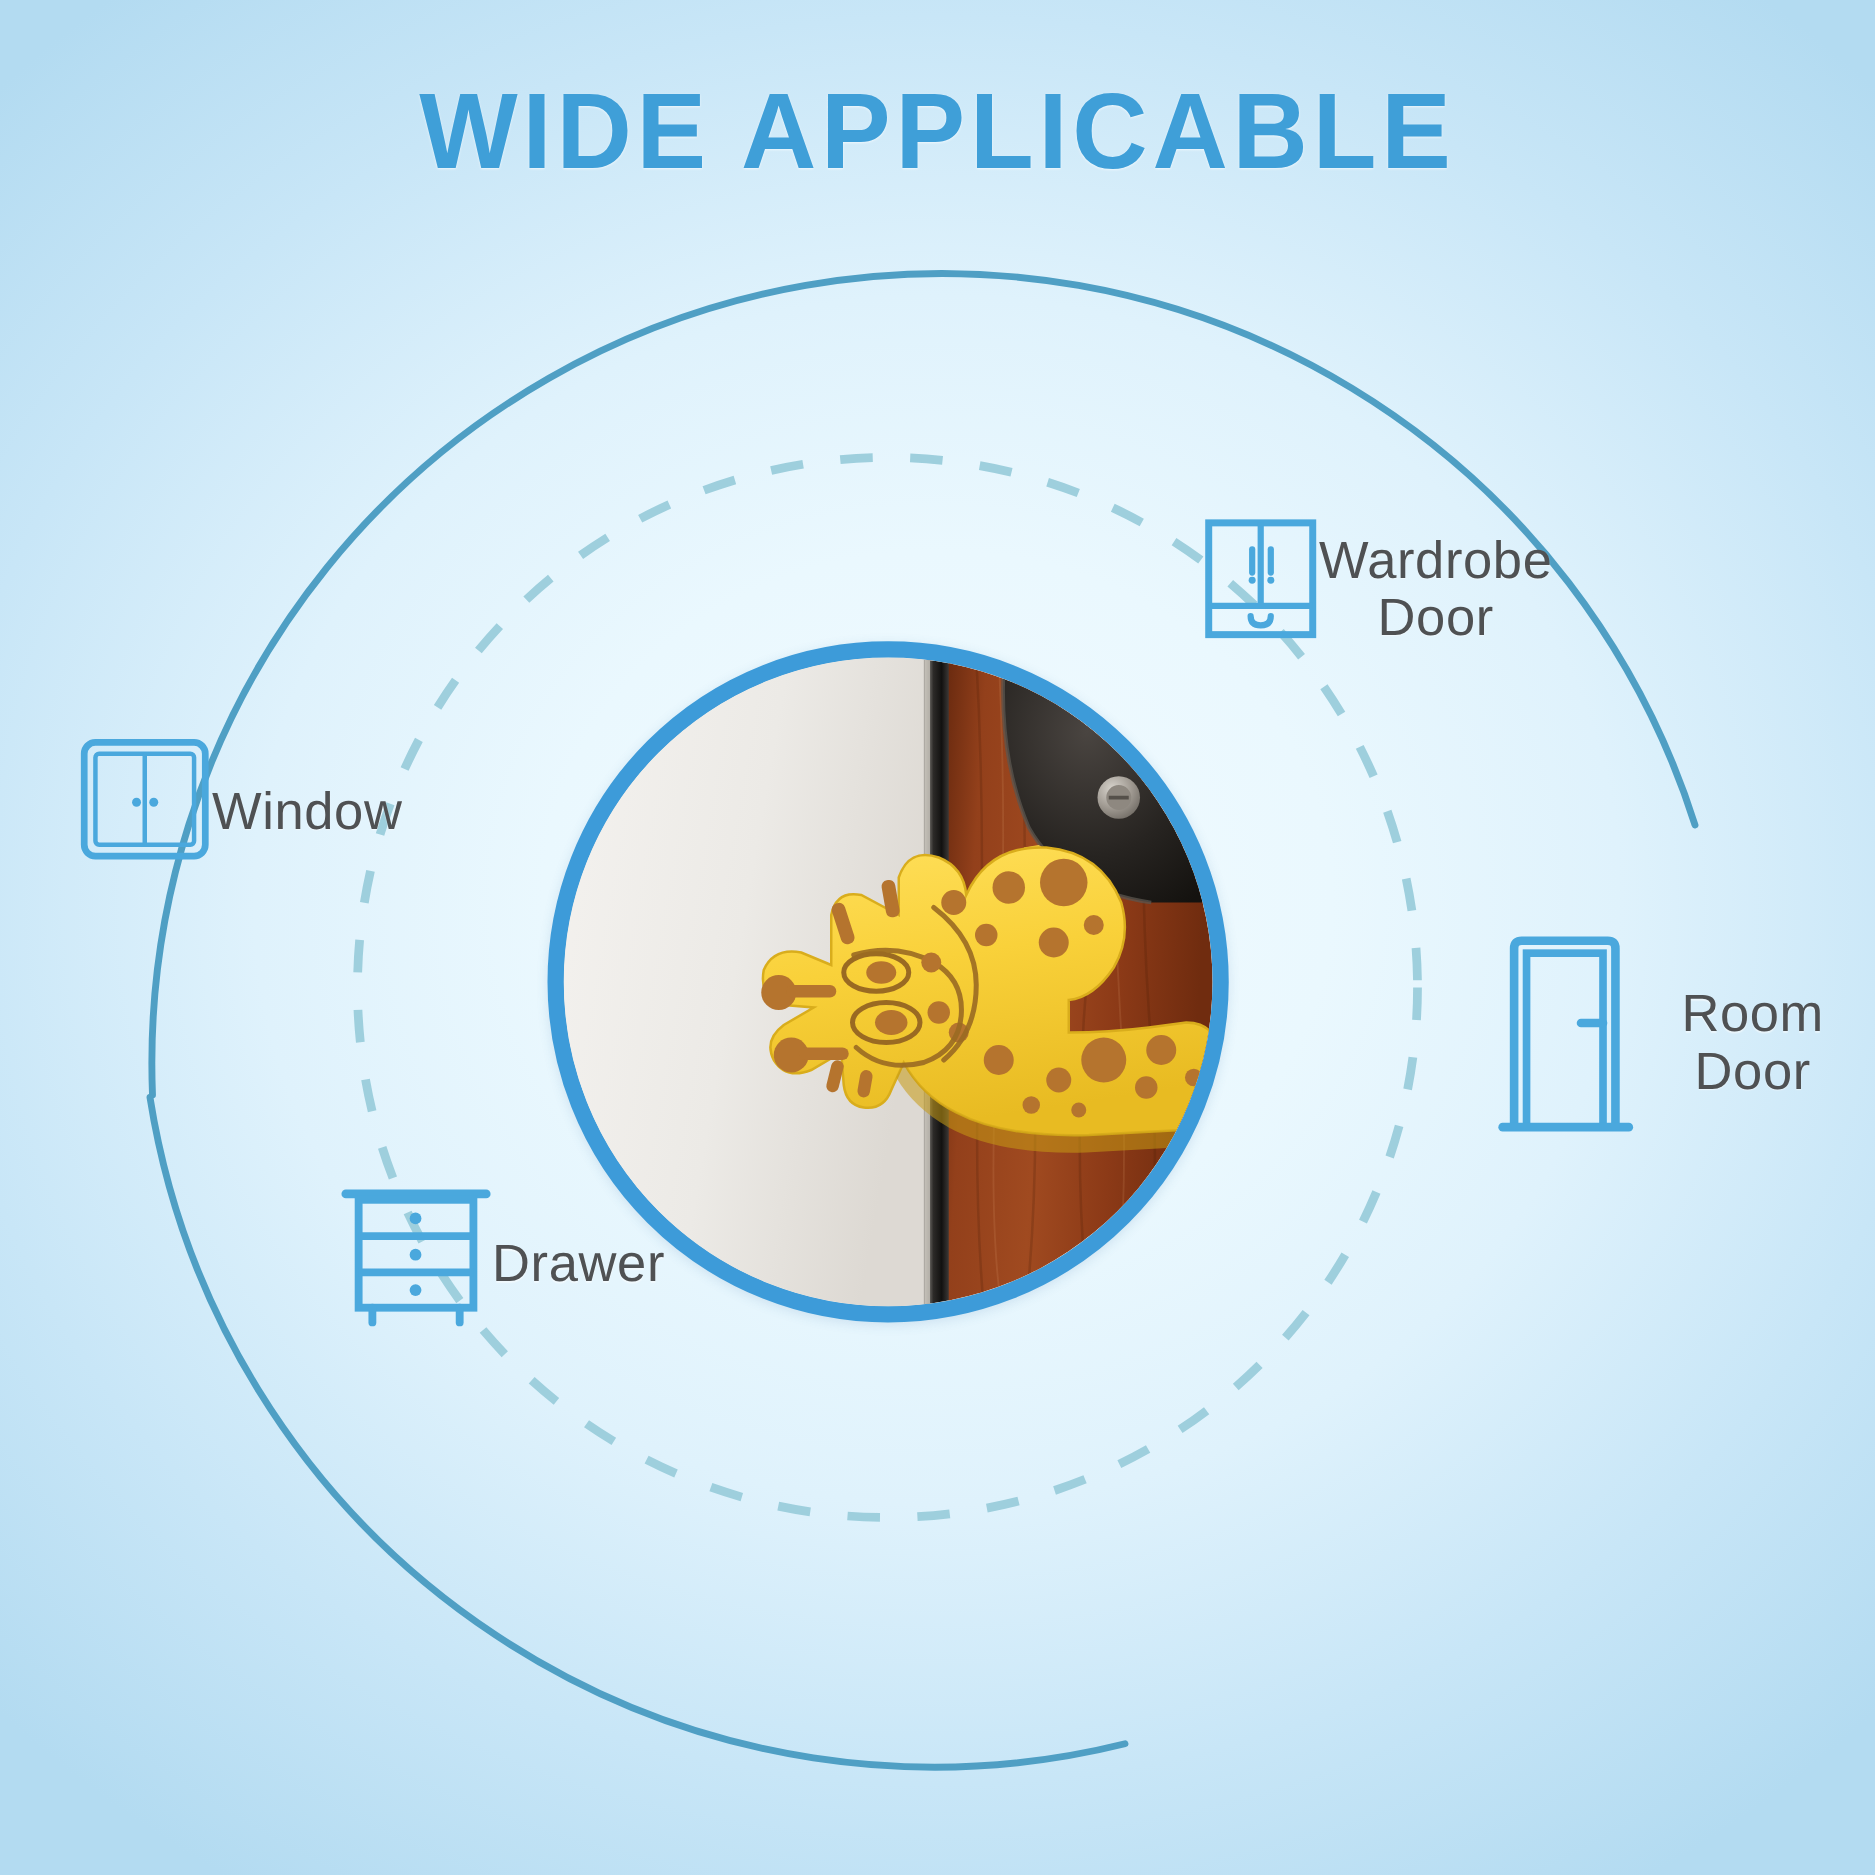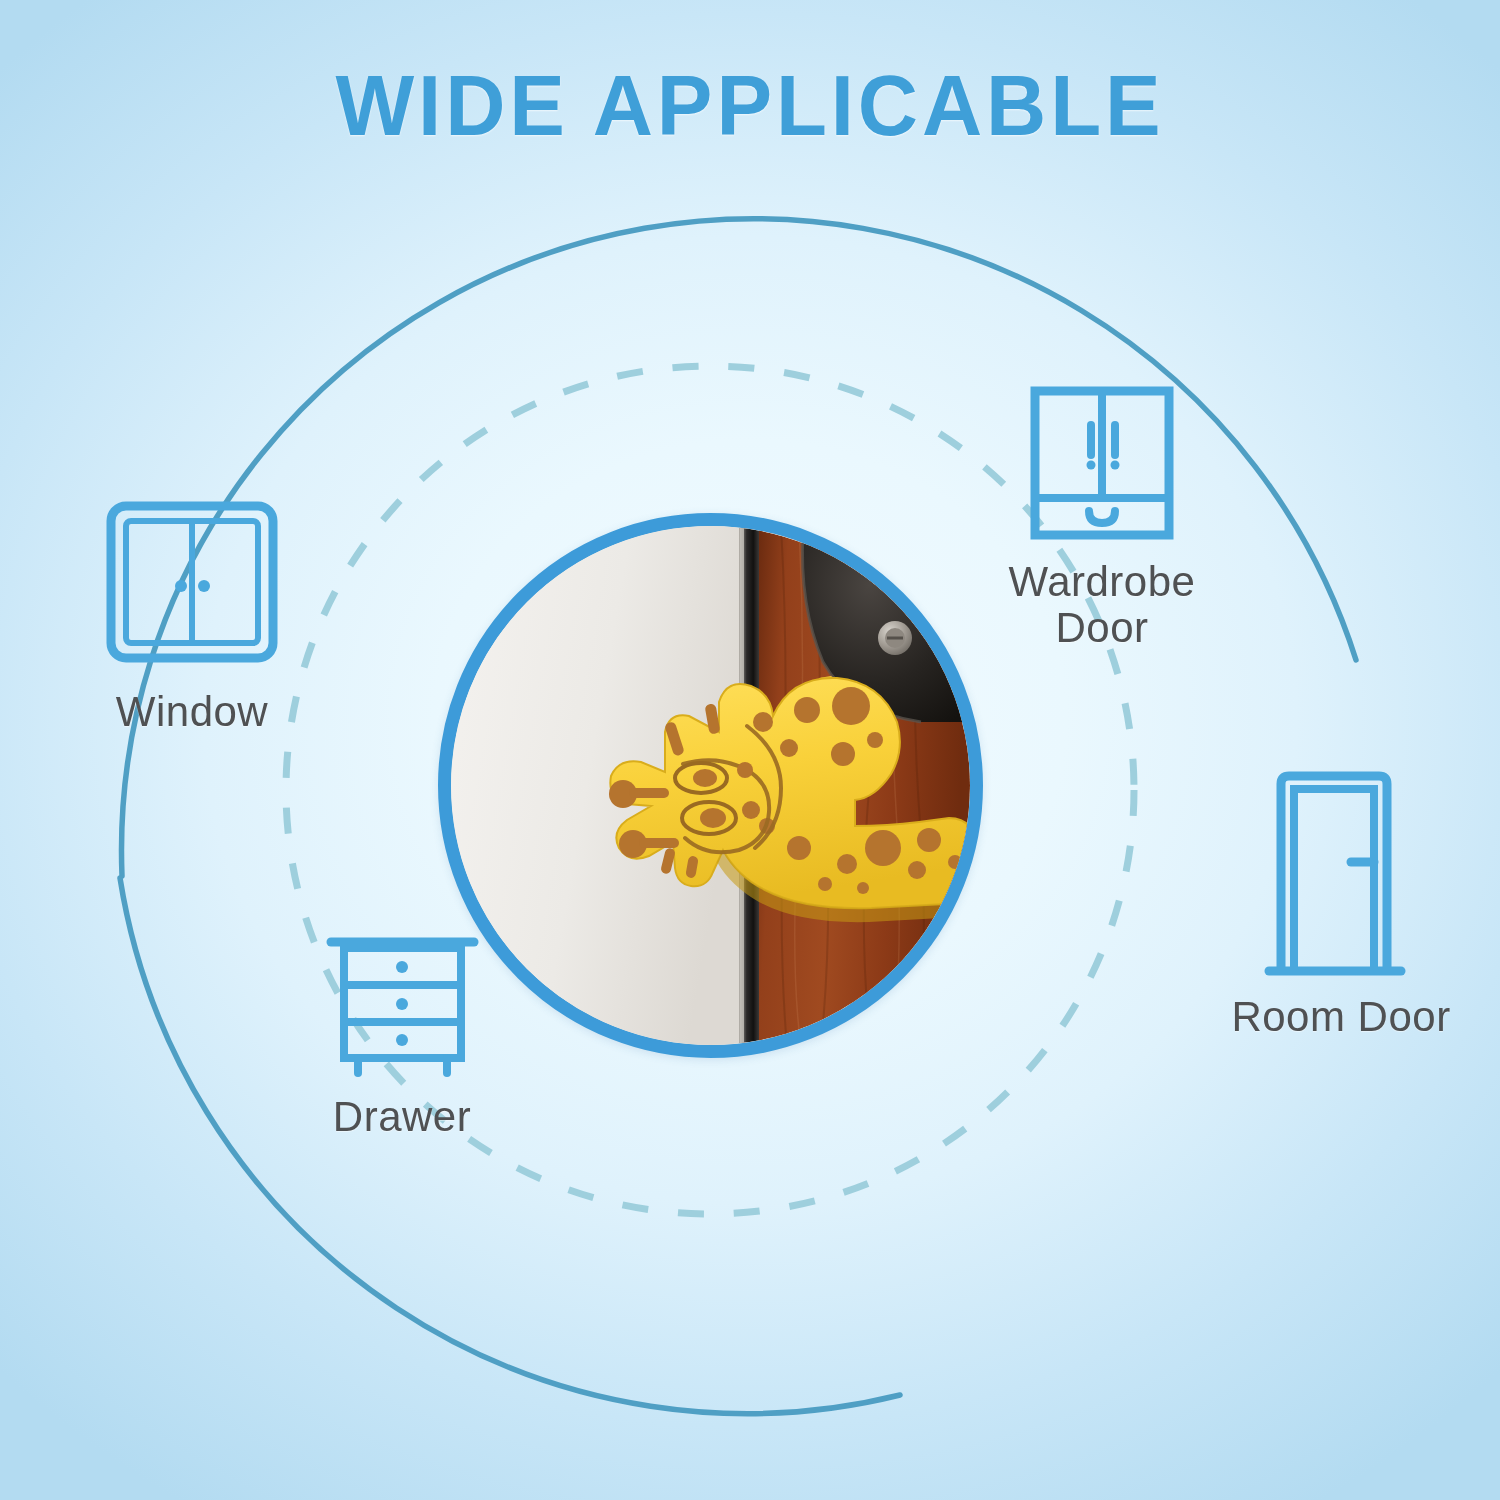--- a/index.html
+++ b/index.html
@@ -59,40 +59,40 @@
     position:absolute;
     inset:0;
     border-radius:50%;
     overflow:hidden;
   }
 
   
   .node {
     position:absolute;
     display:flex;
-    flex-direction:column;
+    flex-direction:row;
     align-items:center;
   }
   .node-label {
     margin-top:16px;
     font-size:42px;
     font-weight:normal;
     color:#4f5153;
     text-align:center;
     line-height:1.1;
     letter-spacing:0.5px;
     white-space:pre-line;
     text-shadow:0 1px 1px rgba(255,255,255,0.5);
   }
   .icon-svg { display:block; }
 
-  #node-window   { left:62px;   top:498px;  width:260px; }
+  #node-window   { left:62px;   top:554px;  width:260px; }
   #node-wardrobe { left:962px;  top:383px;  width:280px; }
   #node-drawer   { left:272px;  top:928px;  width:260px;justify-content:space-between; }
-  #node-door     { left:1196px; top:766px;  width:290px; }
+  #node-door     { left:1196px; top:720px;  width:290px; }
 </style>
 </head>
 <body>
 
 <div id="title">WIDE APPLICABLE</div>
 
 <svg id="rings" viewBox="0 0 1500 1500">
 
   <path d="M 122 876
            A 632 632 0 0 1 1356 660" fill="none" stroke="#4f9fc4" stroke-width="5.5" stroke-linecap="round"></path>

